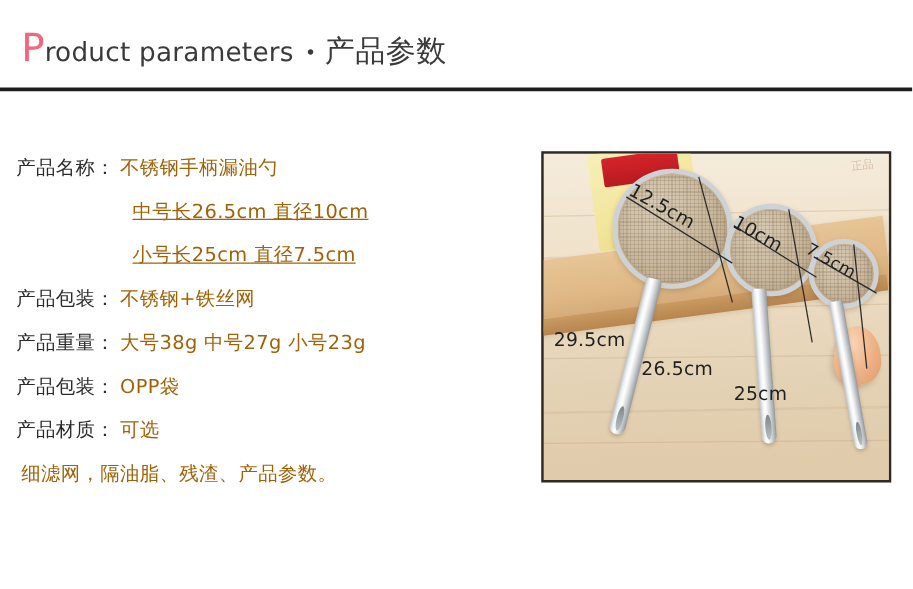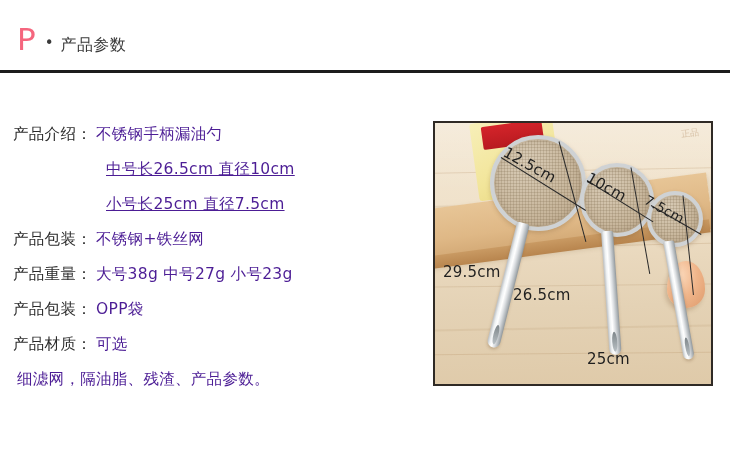--- a/index.html
+++ b/index.html
@@ -57,21 +57,21 @@
   .heading-bullet {
     font-size: 15px;
     line-height: 1;
     color: #3a3a3a;
     padding: 0 7px 0 9px;
     position: relative;
     top: -2px;
   }
 
   .heading-cn {
-    font-size: 16px;
+    font-size: 24px;
     line-height: 1;
     color: #3a3a3a;
     font-weight: 400;
     letter-spacing: 0.4px;
   }
 
   .header-rule {
     position: absolute;
     left: 0;
     top: 46px;
@@ -96,21 +96,21 @@
   }
 
   .spec-label {
     font-size: 15.5px;
     color: #2b2b2b;
     letter-spacing: 0.3px;
   }
 
   .spec-value {
     font-size: 15.5px;
-    color: #4c1d95;
+    color: #a16207;
     letter-spacing: 0.3px;
     padding-left: 4px;
   }
 
   .spec-row.continuation .spec-value {
     padding-left: 93px;
     text-decoration: underline;
   }
 
   
@@ -296,30 +296,31 @@
   }
 </style>
 </head>
 <body>
 
 <div id="page">
 
   <div class="section-header">
     <div class="heading-text">
       <span class="heading-initial">P</span>
+      <span class="heading-rest">roduct parameters</span>
       <span class="heading-bullet">•</span>
       <span class="heading-cn">产品参数</span>
     </div>
     <div class="header-rule"></div>
   </div>
 
   <div class="spec-list">
 
     <div class="spec-row">
-      <span class="spec-label">产品介绍：</span>
+      <span class="spec-label">产品名称：</span>
       <span class="spec-value">不锈钢手柄漏油勺</span>
     </div>
 
 
     <div class="spec-row continuation">
       <span class="spec-value">中号长26.5cm 直径10cm</span>
     </div>
 
     <div class="spec-row continuation">
       <span class="spec-value">小号长25cm 直径7.5cm</span>
@@ -400,20 +401,20 @@
       <div class="measure-label" style="left:66px;  top:33px;  transform: rotate(29deg);">12.5cm</div>
 
       <div class="measure-label" style="left:150px; top:55px;  transform: rotate(29deg);">10cm</div>
 
       <div class="measure-label small" style="left:208px; top:78px; transform: rotate(29deg);">7.5cm</div>
 
       <div class="measure-label" style="left:8px;   top:140px;text-align:right;">29.5cm</div>
 
       <div class="measure-label" style="left:78px;  top:163px;">26.5cm</div>
 
-      <div class="measure-label" style="left:152px; top:183px;margin-top:44px;">25cm</div>
+      <div class="measure-label" style="left:152px; top:183px;">25cm</div>
 
       <div class="watermark">正品</div>
 
     </div>
   </div>
 
 </div>
 
 </body></html>

